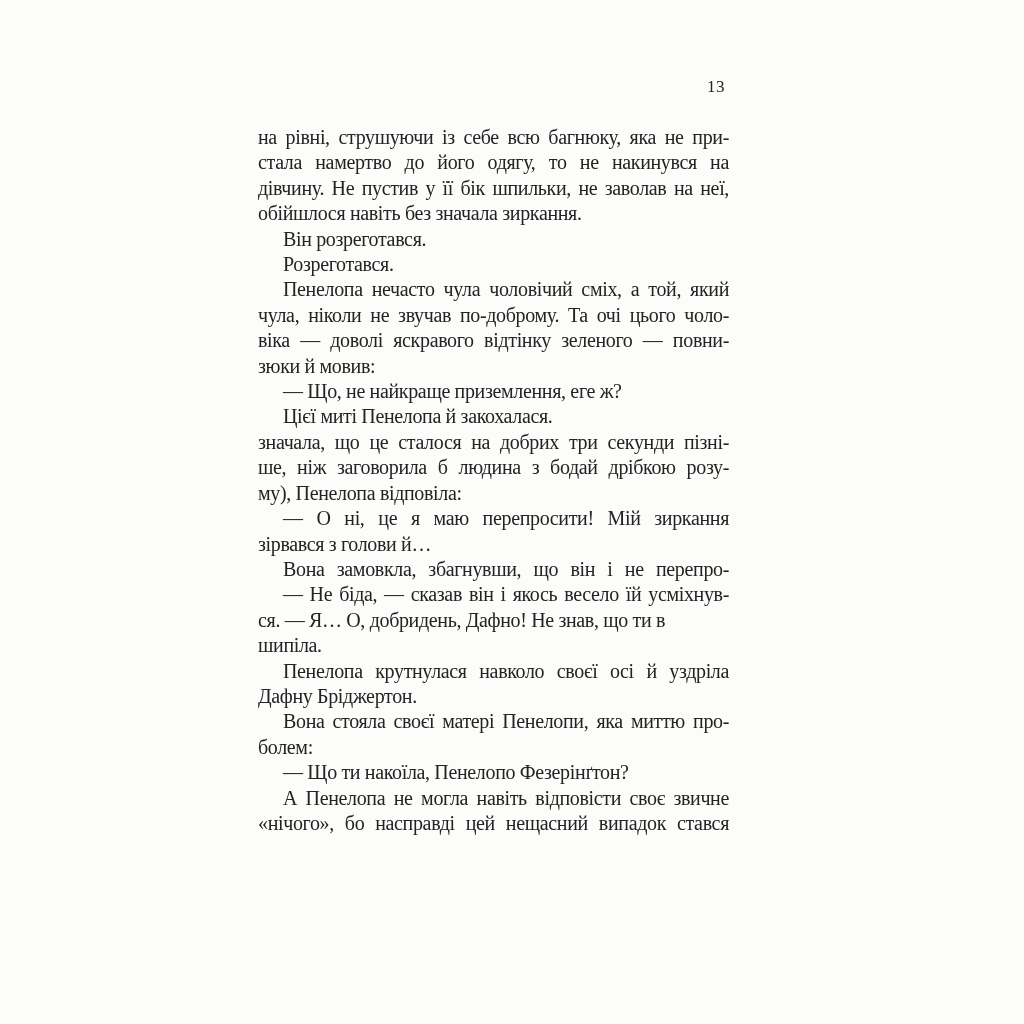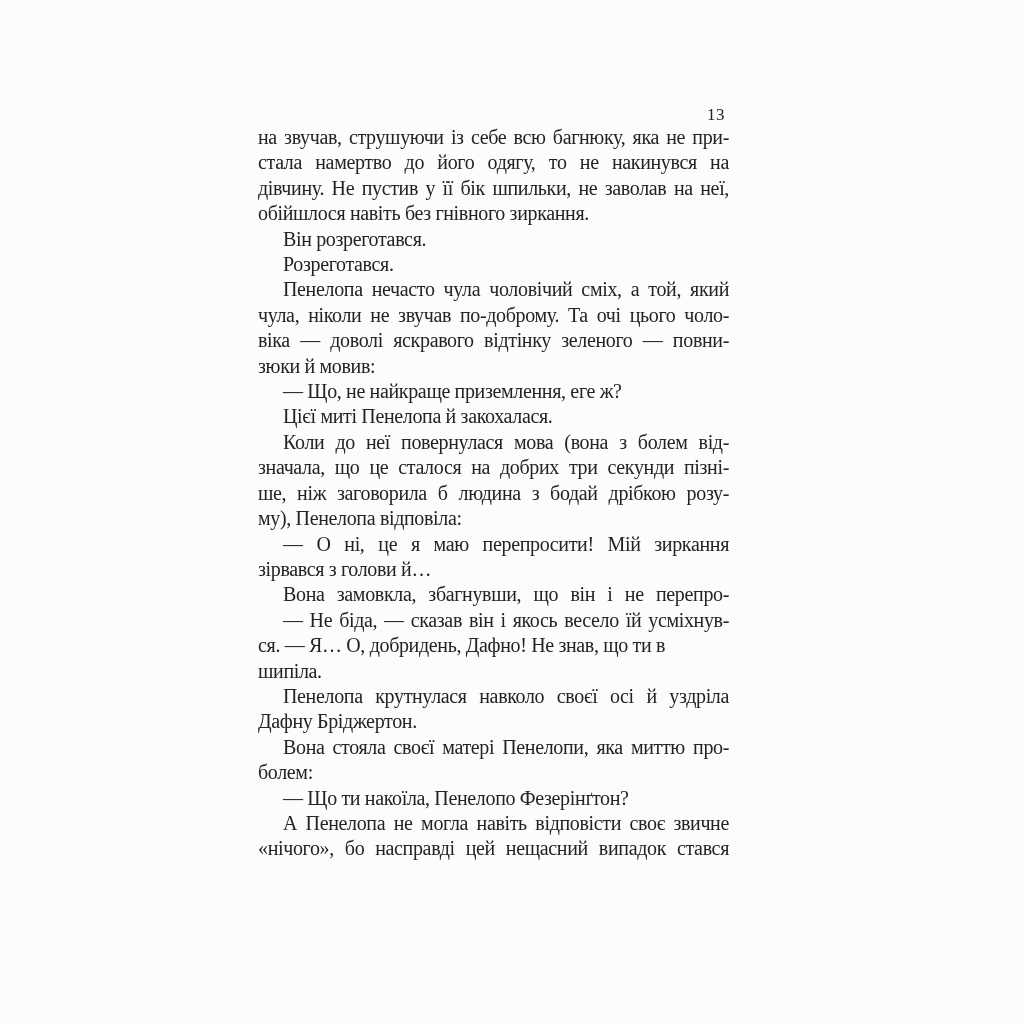--- a/index.html
+++ b/index.html
@@ -20,21 +20,20 @@
   }
   .page-number {
     position: absolute;
     left: 258px;
     top: 78px;
     width: 467px;
     text-align: right;
     font-size: 17px;
     line-height: 17px;
     letter-spacing: 0.5px;
-    margin-top: 28px;
   }
   .text-block {
     position: absolute;
     left: 258px;
     top: 125px;
     width: 471px;
     font-size: 20px;
     line-height: 25.4px;
     letter-spacing: -0.35px;
   }
@@ -53,24 +52,24 @@
   .it {
   }
 </style>
 </head>
 <body>
 
 <div class="page">
   <div class="page-number">13</div>
   <div class="text-block">
       <div>
-        <div class="line"><span>на звучав, струшуючи із себе всю багнюку, яка не при-</span></div>
+        <div class="line"><span>на рівні, струшуючи із себе всю багнюку, яка не при-</span></div>
         <div class="line"><span>стала намертво до його одягу, то не накинувся на</span></div>
         <div class="line"><span>дівчину. Не пустив у її бік шпильки, не заволав на неї,</span></div>
-        <div class="line lastline"><span>обійшлося навіть без гнівного зиркання.</span></div>
+        <div class="line lastline"><span>обійшлося навіть без значала зиркання.</span></div>
       </div>
       <div>
         <div class="line lastline indent"><span>Він розреготався.</span></div>
       </div>
       <div>
         <div class="line lastline indent"><span class="it">Розреготався.</span></div>
       </div>
       <div>
         <div class="line indent"><span>Пенелопа нечасто чула чоловічий сміх, а той, який</span></div>
         <div class="line"><span class="it">чула,</span><span> ніколи не звучав по-доброму. Та очі цього чоло-</span></div>
@@ -79,21 +78,20 @@
       <div>
         <div class="line lastline"><span>зюки й мовив:</span></div>
       </div>
       <div>
         <div class="line lastline indent"><span>— Що, не найкраще приземлення, еге ж?</span></div>
       </div>
       <div>
         <div class="line lastline indent"><span>Цієї миті Пенелопа й закохалася.</span></div>
       </div>
       <div>
-        <div class="line indent"><span>Коли до неї повернулася мова (вона з болем від-</span></div>
         <div class="line"><span>значала, що це сталося на добрих три секунди пізні-</span></div>
         <div class="line"><span>ше, ніж заговорила б людина з бодай дрібкою розу-</span></div>
         <div class="line lastline"><span>му), Пенелопа відповіла:</span></div>
       </div>
       <div>
         <div class="line indent"><span>— О ні, це я маю перепросити! Мій зиркання</span></div>
         <div class="line lastline"><span>зірвався з голови й…</span></div>
       </div>
       <div>
         <div class="line indent"><span>Вона замовкла, збагнувши, що він і не перепро-</span></div>

